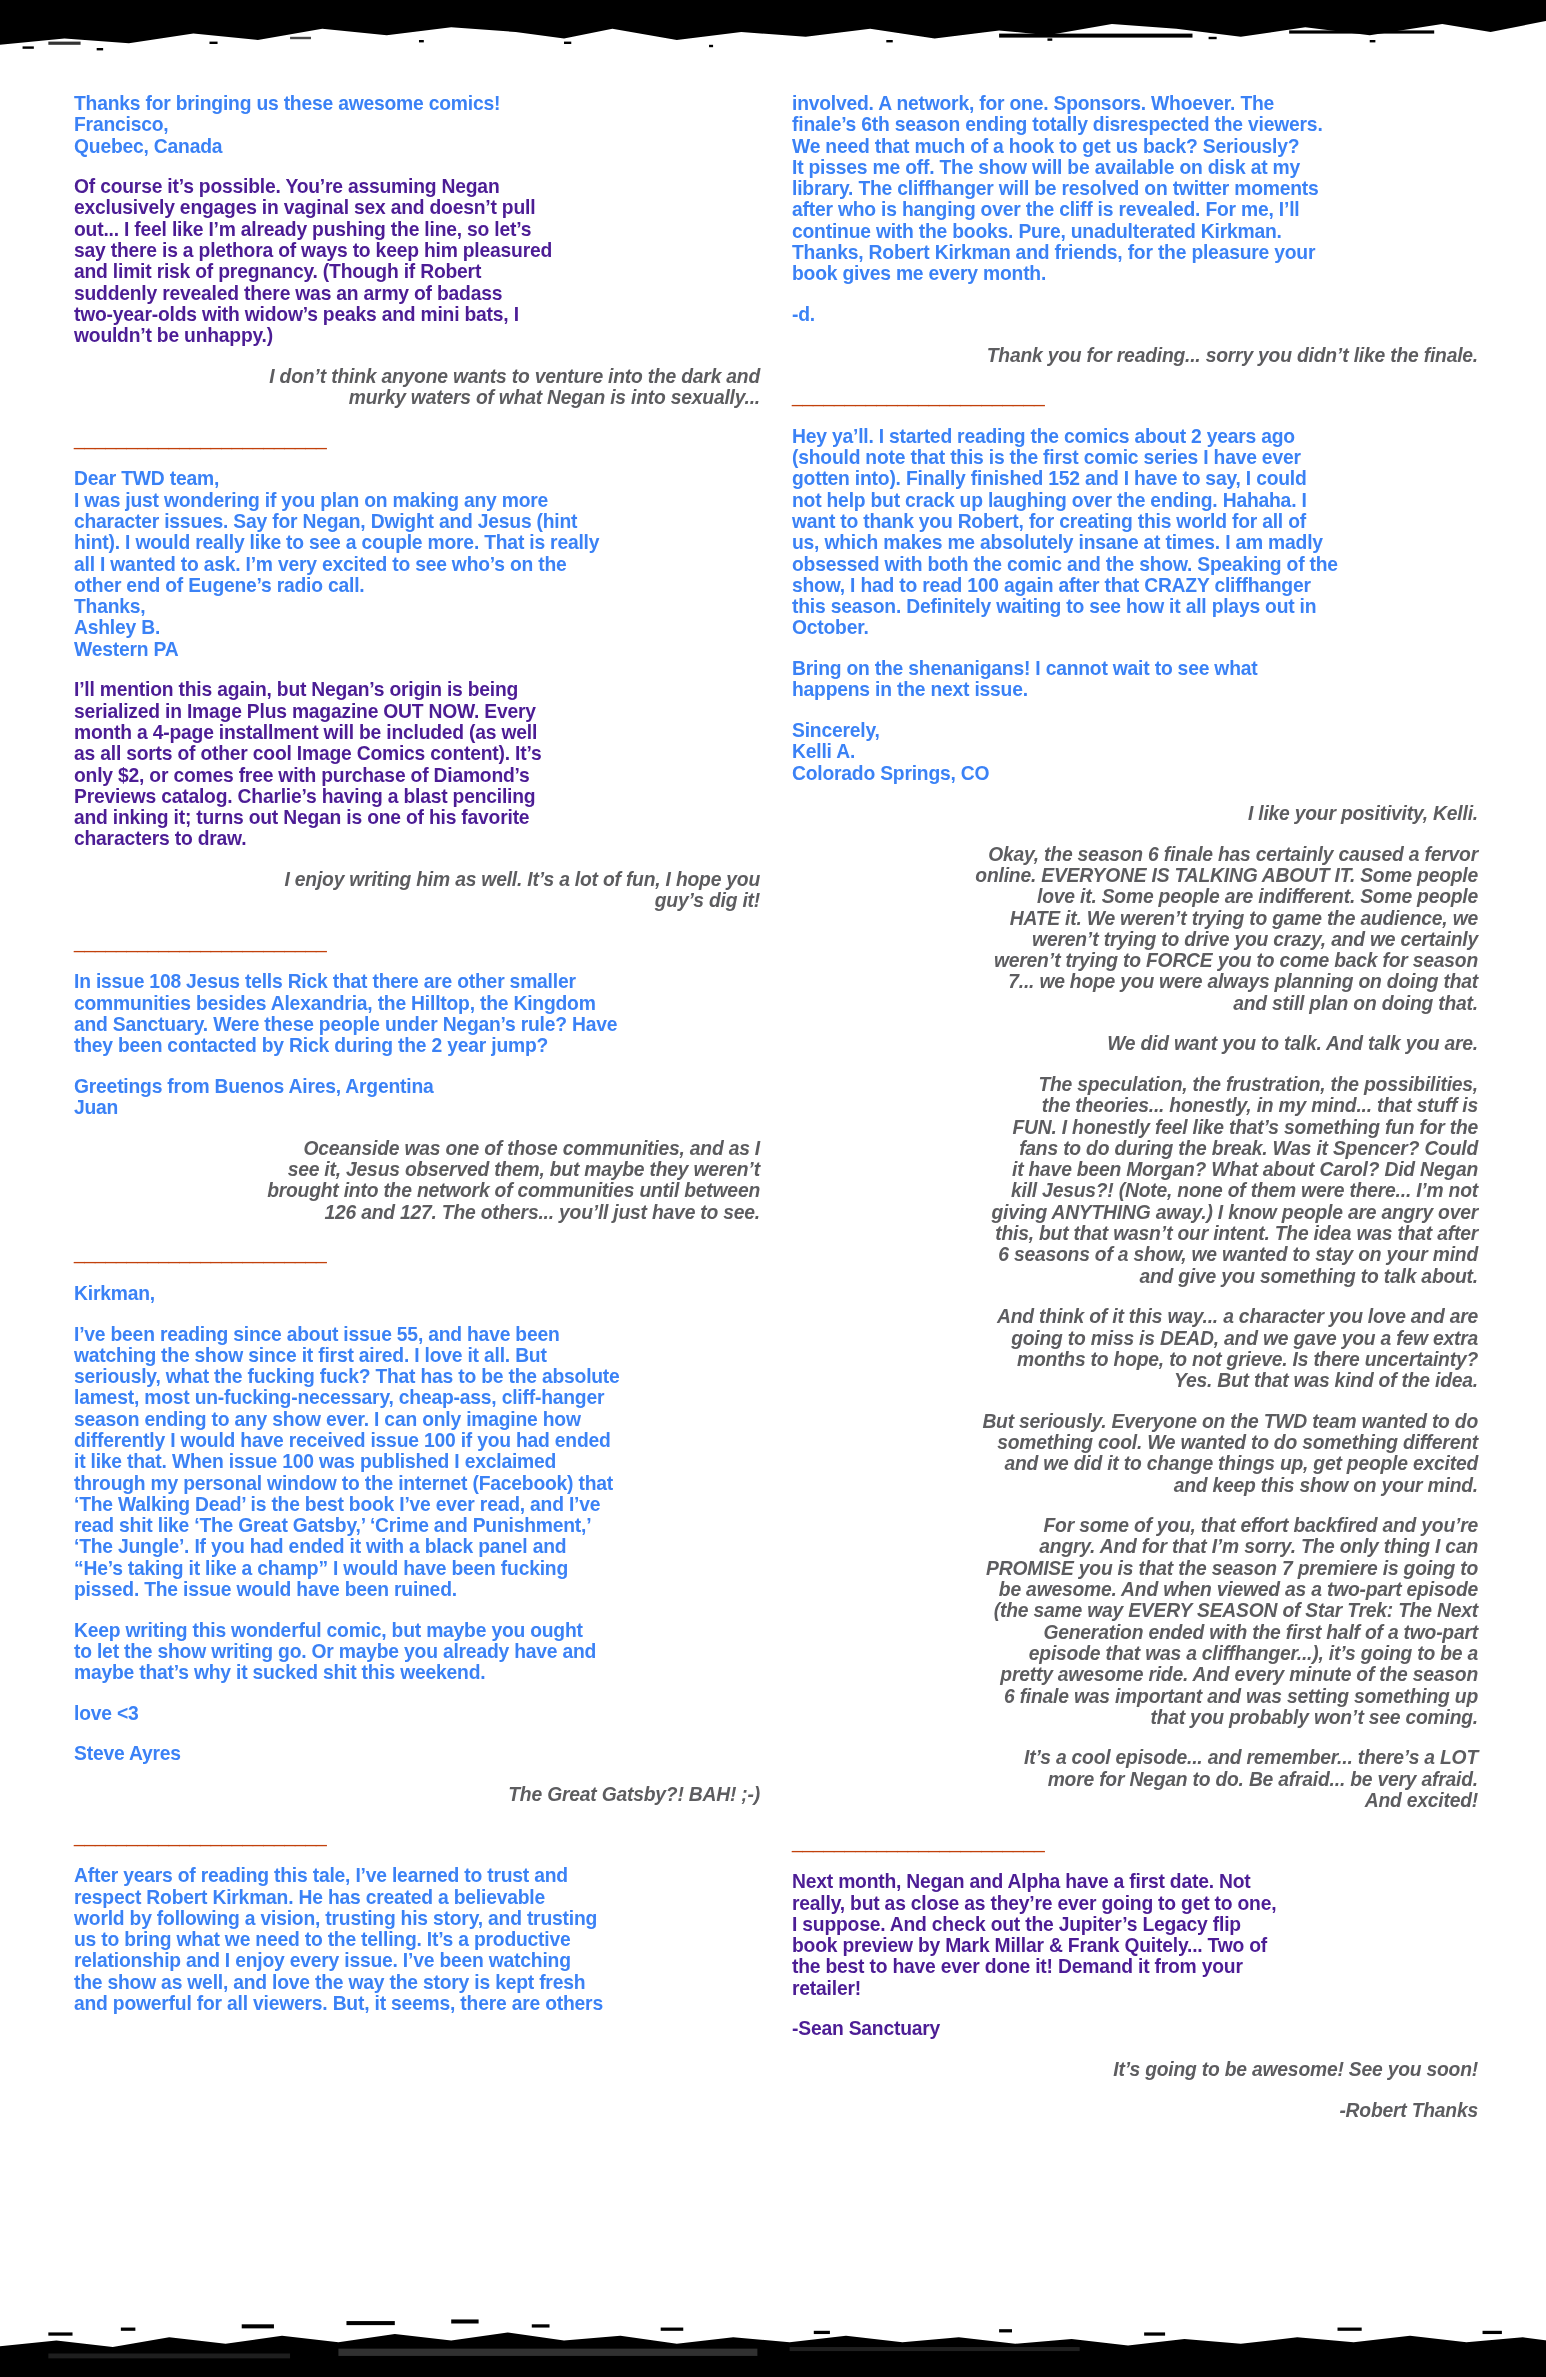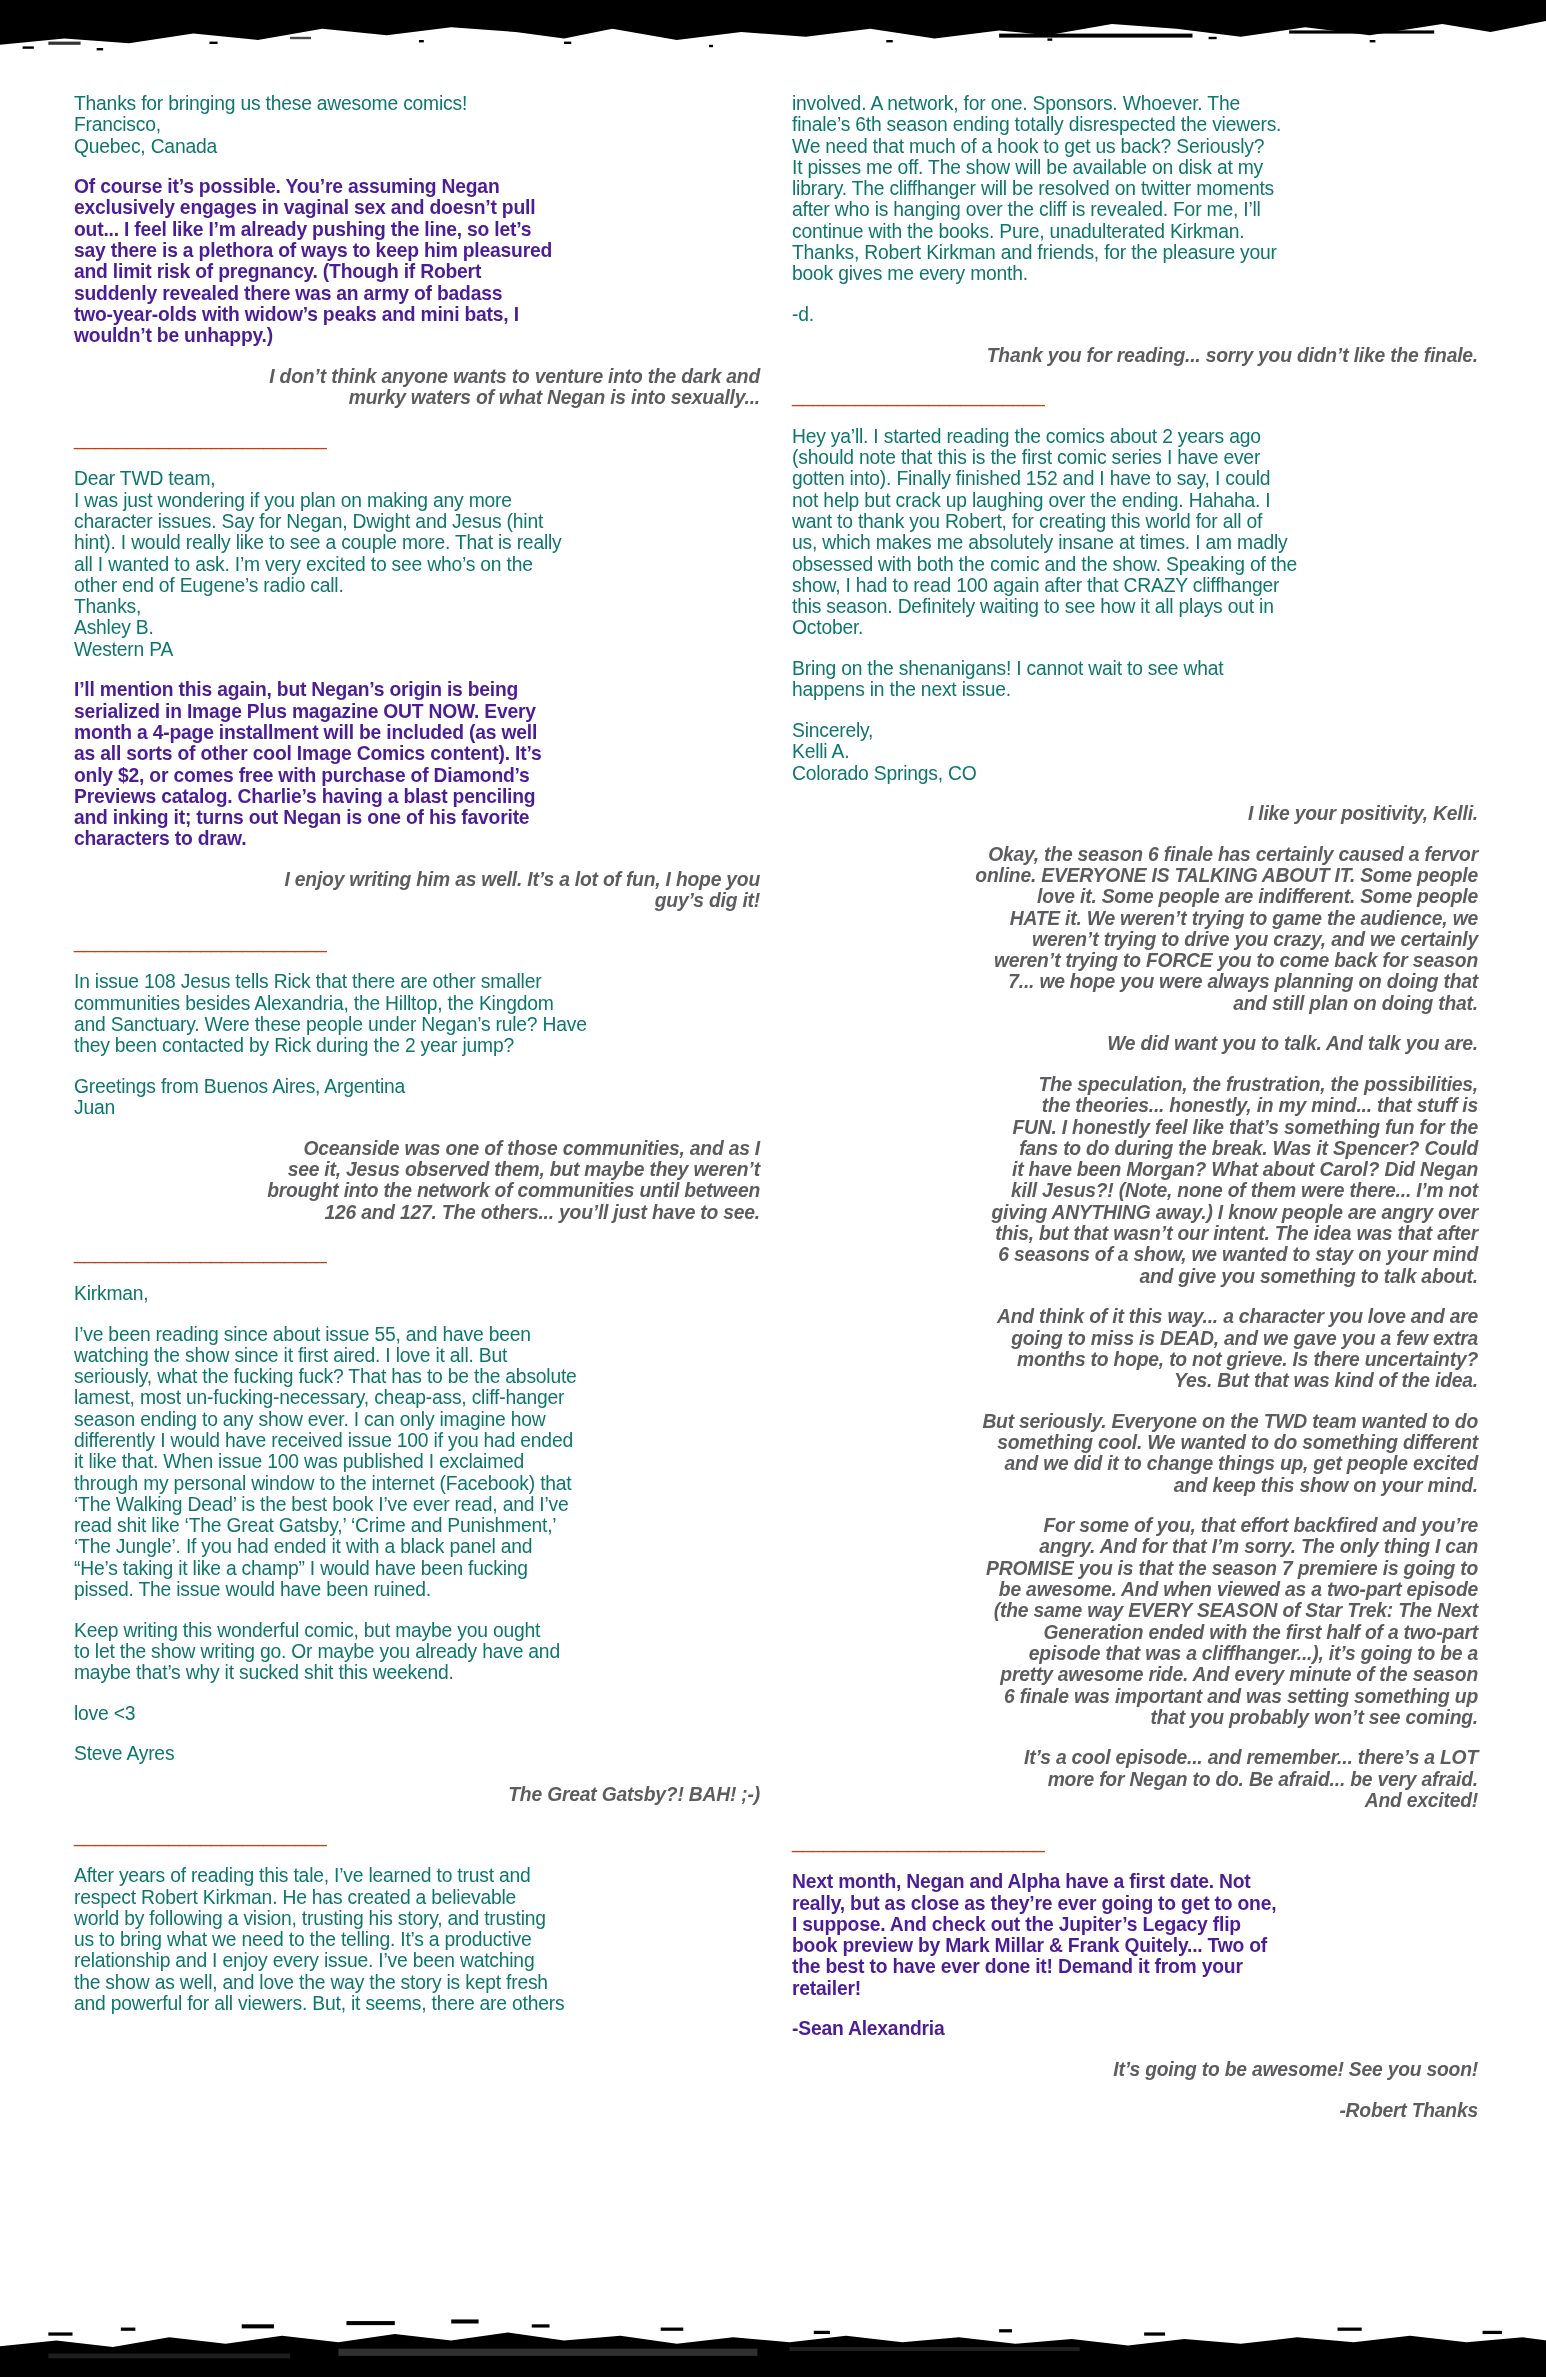--- a/index.html
+++ b/index.html
@@ -24,21 +24,21 @@
   }
   .col { width: 686px; }
 
   p.block {
     margin: 0 0 19.3px 0;
     font-size: 19.3px;
     line-height: 21.3px;
     letter-spacing: -0.2px;
     white-space: pre-line;
   }
-  .regular     { color: #0f766e; font-weight: 400; }
+  .regular     { color: #3b82f6; font-weight: 700; }
   .bold        { color: #4c1d95; font-weight: 700; }
   .bold-italic { color: #5d5d60; font-weight: 700; font-style: italic; text-align: right; }
   .divider     { color: #c2410c; font-weight: 400; letter-spacing: 0; margin: 1.6px 0 44px 0; }
 </style>
 </head>
 <body>
 
 <svg class="grunge-band grunge-top" viewBox="0 0 1920 70" preserveAspectRatio="none" xmlns="http://www.w3.org/2000/svg">
   <path fill="#000000" d="M0,0 H1920 V26 L1850,40 L1790,30 L1700,44 L1620,34 L1540,46 L1460,36 L1380,30 L1300,44 L1240,38 L1160,48 L1080,36 L1000,46 L920,40 L840,50 L760,36 L700,48 L640,40 L560,34 L480,44 L400,36 L320,50 L240,42 L160,54 L80,48 L0,56 Z"></path>
   <rect x="1240" y="42" width="240" height="5" fill="#000"></rect>
@@ -202,21 +202,21 @@
       <p class="block bold-italic">It’s a cool episode... and remember... there’s a LOT
 more for Negan to do. Be afraid... be very afraid.
 And excited!</p>
       <p class="block divider">________________________</p>
       <p class="block bold">Next month, Negan and Alpha have a first date. Not
 really, but as close as they’re ever going to get to one,
 I suppose. And check out the Jupiter’s Legacy flip
 book preview by Mark Millar &amp; Frank Quitely... Two of
 the best to have ever done it! Demand it from your
 retailer!</p>
-      <p class="block bold">-Sean Alexandria</p>
+      <p class="block bold">-Sean Sanctuary</p>
       <p class="block bold-italic">It’s going to be awesome!  See you soon!</p>
       <p class="block bold-italic">-Robert Thanks</p>
     </div>
 </div>
 
 <svg class="grunge-band grunge-bottom" viewBox="0 0 1920 95" preserveAspectRatio="none" xmlns="http://www.w3.org/2000/svg">
   <path fill="#000000" d="M0,95 V57 L70,50 L140,58 L210,46 L280,54 L350,44 L420,52 L490,42 L560,50 L630,40 L700,50 L770,44 L840,54 L910,46 L980,52 L1050,44 L1120,52 L1190,46 L1260,54 L1330,48 L1400,56 L1470,48 L1540,54 L1610,46 L1680,52 L1750,44 L1820,52 L1890,46 L1920,50 V95 Z"></path>
   <rect x="60" y="40" width="30" height="4" fill="#000"></rect>
   <rect x="150" y="34" width="18" height="4" fill="#000"></rect>
   <rect x="300" y="30" width="40" height="5" fill="#000"></rect>

